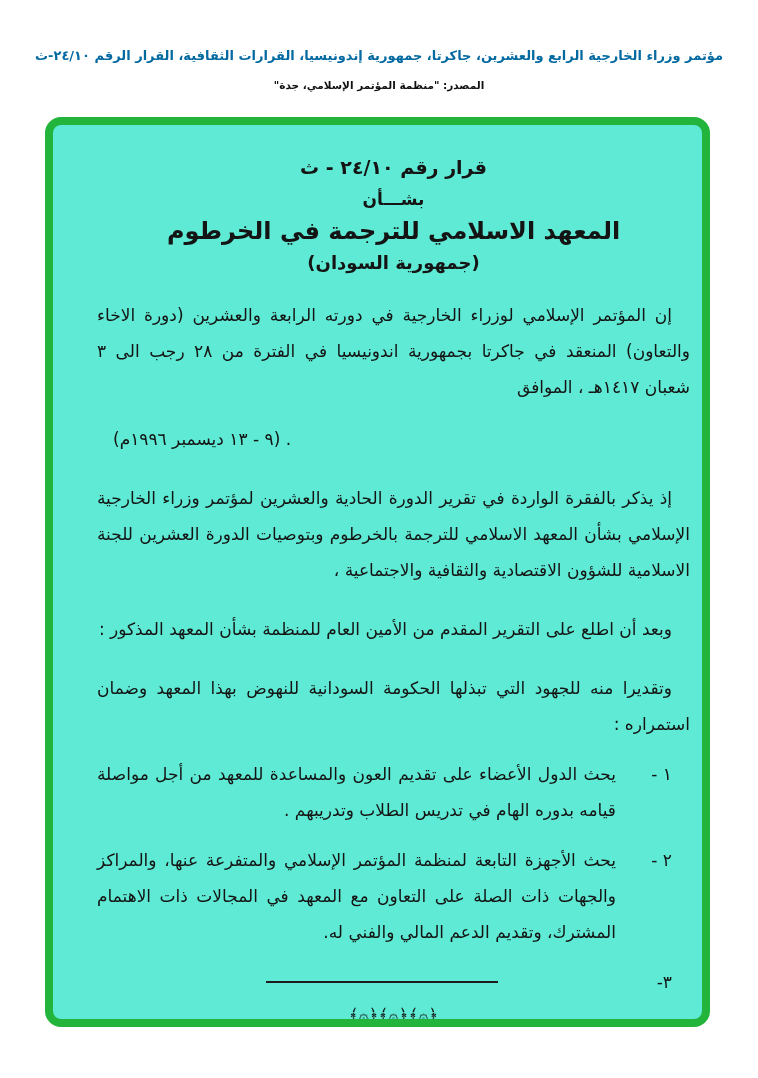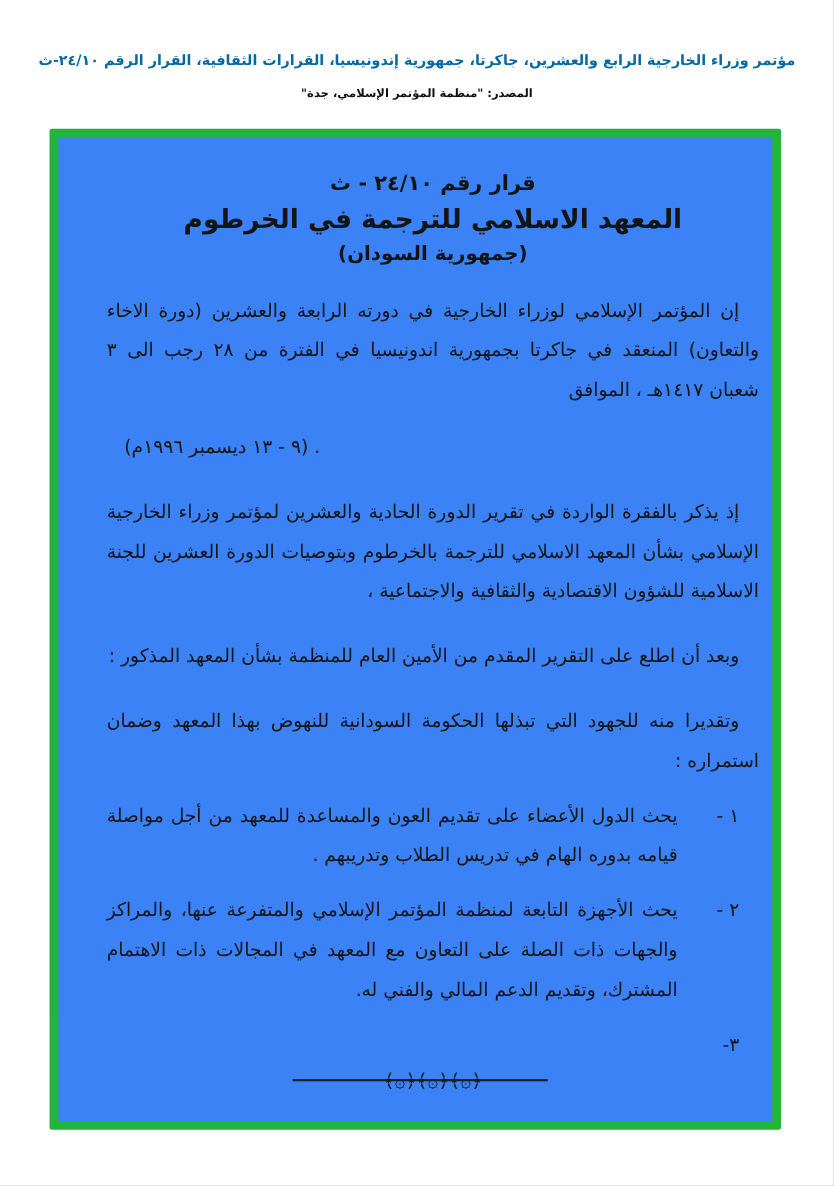--- a/index.html
+++ b/index.html
@@ -43,22 +43,22 @@
 
   
   .doc-frame {
     position: absolute;
     left: 45px;
     top: 117px;
     width: 665px;
     height: 910px;
     box-sizing: border-box;
     border: 8px solid #23b43c;
-    border-radius: 2px;
-    background: #3b82f6;
+    border-radius: 16px;
+    background: #5eead4;
     overflow: hidden;
   }
 
   .doc-content {
     direction: rtl;
     padding: 26px 12px 0 44px;
     font-size: 17px;
     line-height: 36px;
     text-align: justify;
   }
@@ -131,20 +131,21 @@
 
 <div class="top-header">مؤتمر وزراء الخارجية الرابع والعشرين، جاكرتا، جمهورية إندونيسيا، القرارات الثقافية، القرار الرقم ٢٤/١٠-ث</div>
 
 <div class="source-line">المصدر:  "منظمة المؤتمر الإسلامي، جدة"</div>
 
 <div class="doc-frame">
   <div class="doc-content">
 
     <div class="doc-title">
       <div class="t1">قرار رقم ٢٤/١٠ - ث</div>
+      <div class="t2">بشـــأن</div>
       <div class="t3">المعهد الاسلامي للترجمة في الخرطوم</div>
       <div class="t4">(جمهورية السودان)</div>
     </div>
 
     <p class="para first"><span>إن المؤتمر الإسلامي لوزراء الخارجية في دورته الرابعة والعشرين (دورة الاخاء والتعاون) المنعقد في جاكرتا بجمهورية اندونيسيا في الفترة من ٢٨ رجب الى ٣ شعبان ١٤١٧هـ ، الموافق</span></p>
 
     <p class="date-line">(٩ - ١٣ ديسمبر ١٩٩٦م) .</p>
 
     <p class="para"><span class="lead">إذ يذكر</span><span> بالفقرة الواردة في تقرير الدورة الحادية والعشرين لمؤتمر وزراء الخارجية الإسلامي بشأن المعهد الاسلامي للترجمة بالخرطوم وبتوصيات الدورة العشرين للجنة الاسلامية للشؤون الاقتصادية والثقافية والاجتماعية ،</span></p>
 

